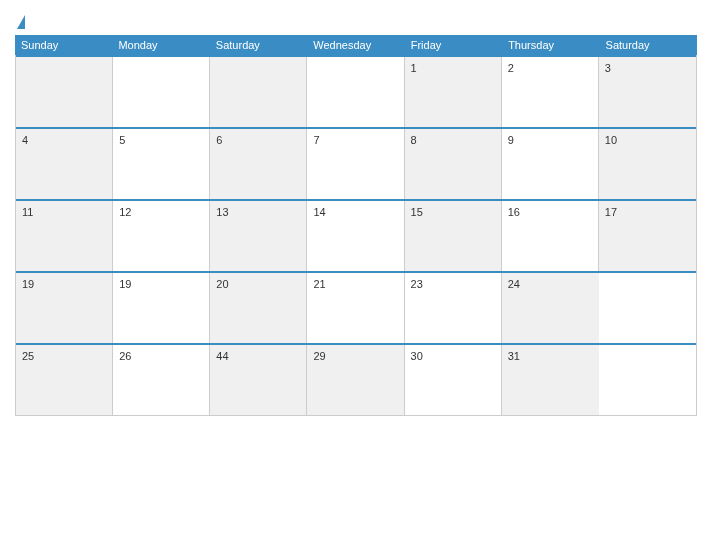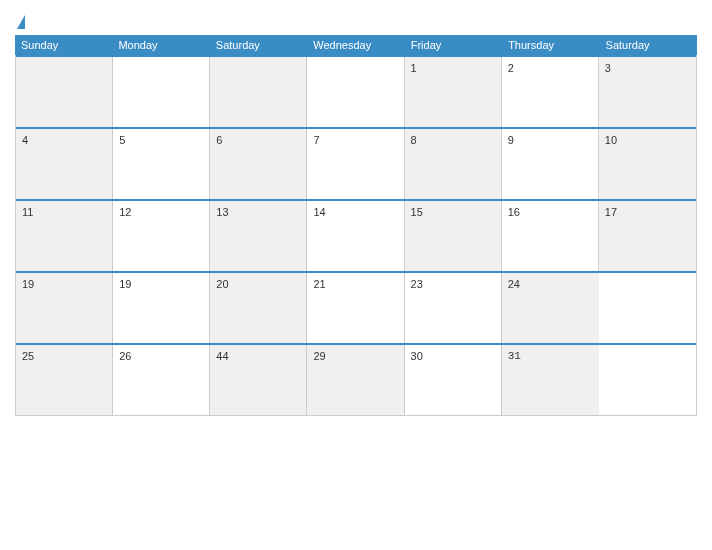--- a/index.html
+++ b/index.html
@@ -217,16 +217,16 @@
         <div class="day-cell white"><span class="day-number">21</span></div>
         <div class="day-cell white"><span class="day-number">23</span></div>
         <div class="day-cell shaded" style="border-right: none;"><span class="day-number">24</span></div>
       </div>
       <div class="week-block">
         <div class="day-cell shaded"><span class="day-number">25</span></div>
         <div class="day-cell white"><span class="day-number">26</span></div>
         <div class="day-cell shaded"><span class="day-number">44</span></div>
         <div class="day-cell shaded"><span class="day-number">29</span></div>
         <div class="day-cell white"><span class="day-number">30</span></div>
-        <div class="day-cell shaded" style="border-right: none; font-family: Liberation Mono, monospace;"><span class="day-number">31</span></div>
+        <div class="day-cell shaded" style="border-right: none;"><span class="day-number">31</span></div>
       </div>
     </div>
 </div>
 
 </body></html>

